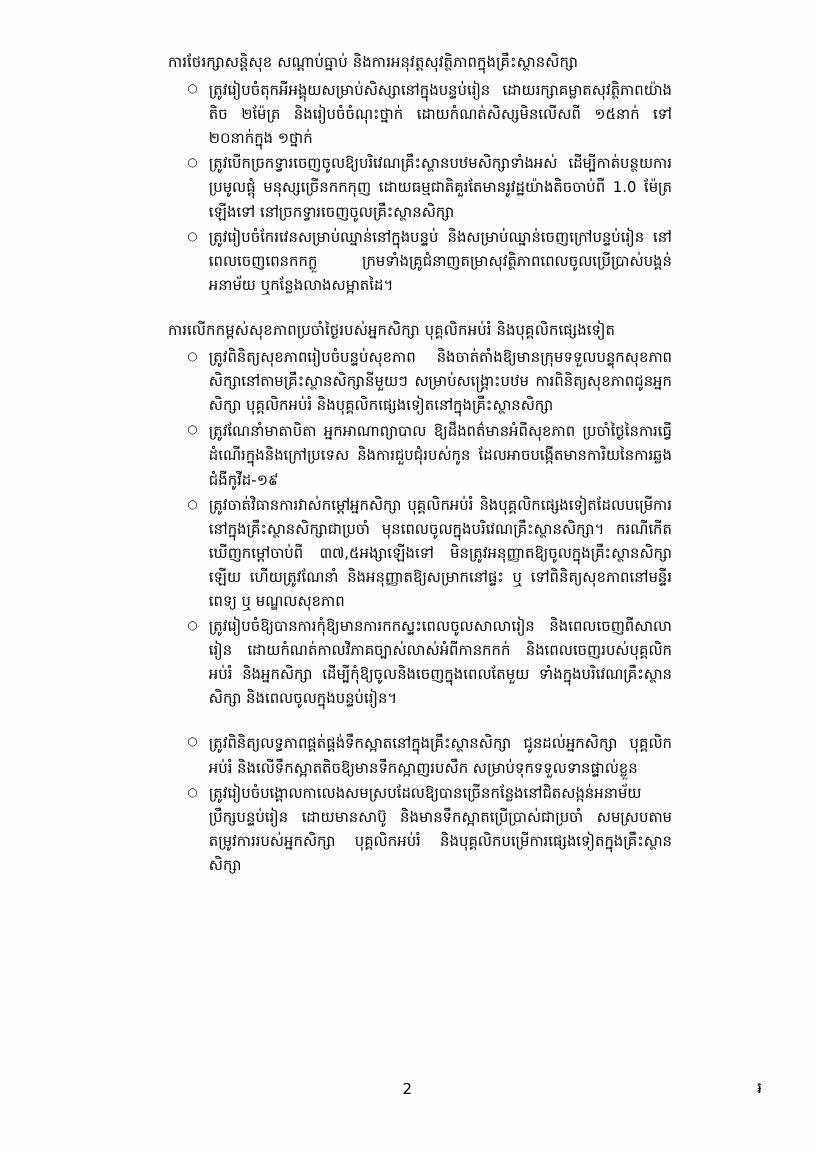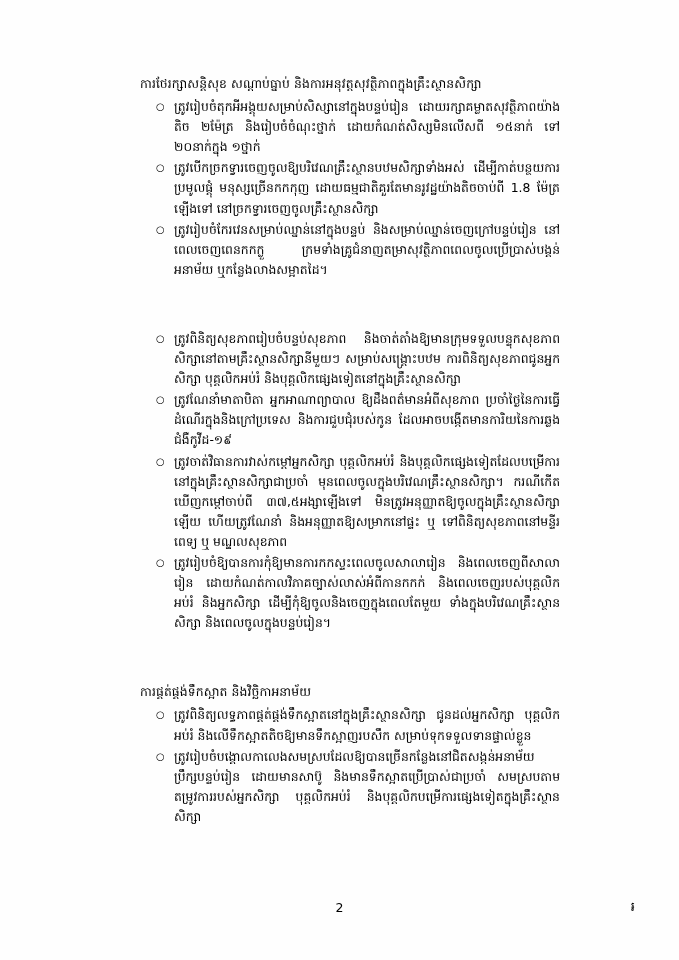--- a/index.html
+++ b/index.html
@@ -23,21 +23,20 @@
     background: #fefefe;
   }
   .content {
     position: absolute;
     left: 140px;
     top: 42px;
     width: 420px;
   }
   .section {
     margin-bottom: 6px;
-    margin-top: 32px;
   }
   .section-heading {
     font-size: 12.4px;
     line-height: 1.62;
     text-align: justify;
     margin: 0 0 3px 0;
     letter-spacing: 0.1px;
   }
   .bullets {
     list-style: none;
@@ -90,32 +89,33 @@
 
     <div class="section">
       <p class="section-heading">ការថែរក្សាសន្តិសុខ សណ្តាប់ធ្នាប់ និងការអនុវត្តសុវត្ថិភាពក្នុងគ្រឹះស្ថានសិក្សា</p>
       <ul class="bullets">
         <li class="bullet-item">
           <span class="bullet-marker">○</span>
           <span class="bullet-text">ត្រូវរៀបចំតុកអីអង្គុយសម្រាប់សិស្សានៅក្នុងបន្ទប់រៀន ដោយរក្សាគម្លាតសុវត្ថិភាពយ៉ាងតិច ២ម៉ែត្រ និងរៀបចំចំណុះថ្នាក់ ដោយកំណត់សិស្សមិនលើសពី ១៥នាក់ ទៅ ២០នាក់ក្នុង ១ថ្នាក់</span>
         </li>
         <li class="bullet-item">
           <span class="bullet-marker">○</span>
-          <span class="bullet-text">ត្រូវបើកច្រកទ្វារចេញចូលឱ្យបរិវេណគ្រឹះស្ថានបឋមសិក្សាទាំងអស់ ដើម្បីកាត់បន្ថយការប្រមូលផ្តុំ មនុស្សច្រើនកកកុញ ដោយធម្មជាតិគួរតែមានរូវដ្ឋយ៉ាងតិចចាប់ពី 1.8 ម៉ែត្រ ឡើងទៅ នៅច្រកទ្វារចេញចូលគ្រឹះស្ថានសិក្សា</span>
+          <span class="bullet-text">ត្រូវបើកច្រកទ្វារចេញចូលឱ្យបរិវេណគ្រឹះស្ថានបឋមសិក្សាទាំងអស់ ដើម្បីកាត់បន្ថយការប្រមូលផ្តុំ មនុស្សច្រើនកកកុញ ដោយធម្មជាតិគួរតែមានរូវដ្ឋយ៉ាងតិចចាប់ពី 1.0 ម៉ែត្រ ឡើងទៅ នៅច្រកទ្វារចេញចូលគ្រឹះស្ថានសិក្សា</span>
         </li>
         <li class="bullet-item">
           <span class="bullet-marker">○</span>
           <span class="bullet-text">ត្រូវរៀបចំកែរវេនសម្រាប់ឈ្នាន់នៅក្នុងបន្ទប់ និងសម្រាប់ឈ្នាន់ចេញក្រៅបន្ទប់រៀន នៅពេលចេញពេនកកក្លួ ក្រមទាំងគ្រូជំនាញតម្រាសុវត្ថិភាពពេលចូលប្រើប្រាស់បង្គន់អនាម័យ ឬកន្លែងលាងសម្អាតដៃ។</span>
         </li>
       </ul>
     </div>
 
     <div class="gap-medium"></div>
 
     <div class="section">
+      <p class="section-heading">ការលើកកម្ពស់សុខភាពប្រចាំថ្ងៃរបស់អ្នកសិក្សា បុគ្គលិកអប់រំ និងបុគ្គលិកផ្សេងទៀត</p>
       <ul class="bullets">
         <li class="bullet-item">
           <span class="bullet-marker">○</span>
           <span class="bullet-text">ត្រូវពិនិត្យសុខភាពរៀបចំបន្ទប់សុខភាព និងចាត់តាំងឱ្យមានក្រុមទទួលបន្ទុកសុខភាពសិក្សានៅតាមគ្រឹះស្ថានសិក្សានីមួយៗ សម្រាប់សង្រ្គោះបឋម ការពិនិត្យសុខភាពជូនអ្នកសិក្សា បុគ្គលិកអប់រំ និងបុគ្គលិកផ្សេងទៀតនៅក្នុងគ្រឹះស្ថានសិក្សា</span>
         </li>
         <li class="bullet-item">
           <span class="bullet-marker">○</span>
           <span class="bullet-text">ត្រូវណែនាំមាតាបិតា អ្នកអាណាព្យាបាល ឱ្យដឹងពត៌មានអំពីសុខភាព ប្រចាំថ្ងៃនៃការធ្វើដំណើរក្នុងនិងក្រៅប្រទេស និងការជួបជុំរបស់កូន ដែលអាចបង្កើតមានការិយនៃការឆ្លងជំងឺកូវីដ-១៩</span>
         </li>
         <li class="bullet-item">
@@ -125,21 +125,20 @@
         <li class="bullet-item">
           <span class="bullet-marker">○</span>
           <span class="bullet-text">ត្រូវរៀបចំឱ្យបានការកុំឱ្យមានការកកស្ទះពេលចូលសាលារៀន និងពេលចេញពីសាលារៀន ដោយកំណត់កាលវិភាគច្បាស់លាស់អំពីកានកកក់ និងពេលចេញរបស់បុគ្គលិកអប់រំ និងអ្នកសិក្សា ដើម្បីកុំឱ្យចូលនិងចេញក្នុងពេលតែមួយ ទាំងក្នុងបរិវេណគ្រឹះស្ថានសិក្សា និងពេលចូលក្នុងបន្ទប់រៀន។</span>
         </li>
       </ul>
     </div>
 
     <div class="gap-medium"></div>
 
     <div class="section">
-      <p class="section-heading">ការផ្គត់ផ្គង់ទឹកស្អាត និងវិច្ឆិកាអនាម័យ</p>
       <ul class="bullets">
         <li class="bullet-item">
           <span class="bullet-marker">○</span>
           <span class="bullet-text">ត្រូវពិនិត្យលទ្ធភាពផ្គត់ផ្គង់ទឹកស្អាតនៅក្នុងគ្រឹះស្ថានសិក្សា ជូនដល់អ្នកសិក្សា បុគ្គលិកអប់រំ និងលើទឹកស្អាតតិចឱ្យមានទឹកស្អាញរបសឹក សម្រាប់ទុកទទួលទានផ្ទាល់ខ្លួន</span>
         </li>
         <li class="bullet-item">
           <span class="bullet-marker">○</span>
           <span class="bullet-text">ត្រូវរៀបចំបង្គោលកាលេងសមស្របដែលឱ្យបានច្រើនកន្លែងនៅជិតសង្កន់អនាម័យ ប្រឹក្សបន្ទប់រៀន ដោយមានសាប៊ូ និងមានទឹកស្អាតប្រើប្រាស់ជាប្រចាំ សមស្របតាមតម្រូវការរបស់អ្នកសិក្សា បុគ្គលិកអប់រំ និងបុគ្គលិកបម្រើការផ្សេងទៀតក្នុងគ្រឹះស្ថានសិក្សា</span>
         </li>
       </ul>

